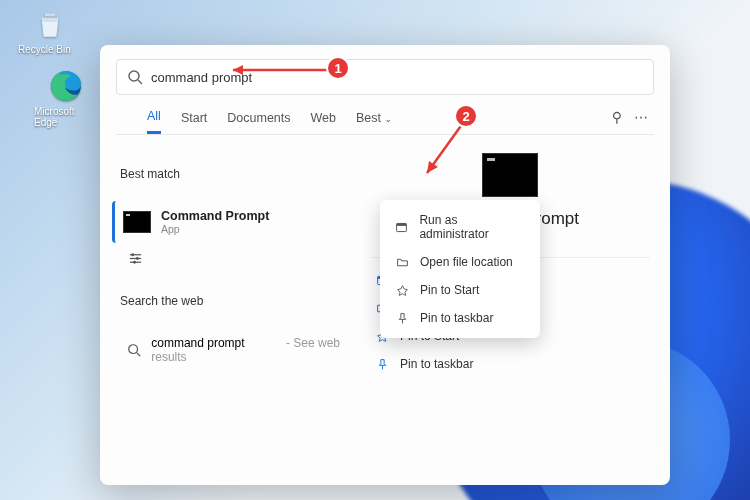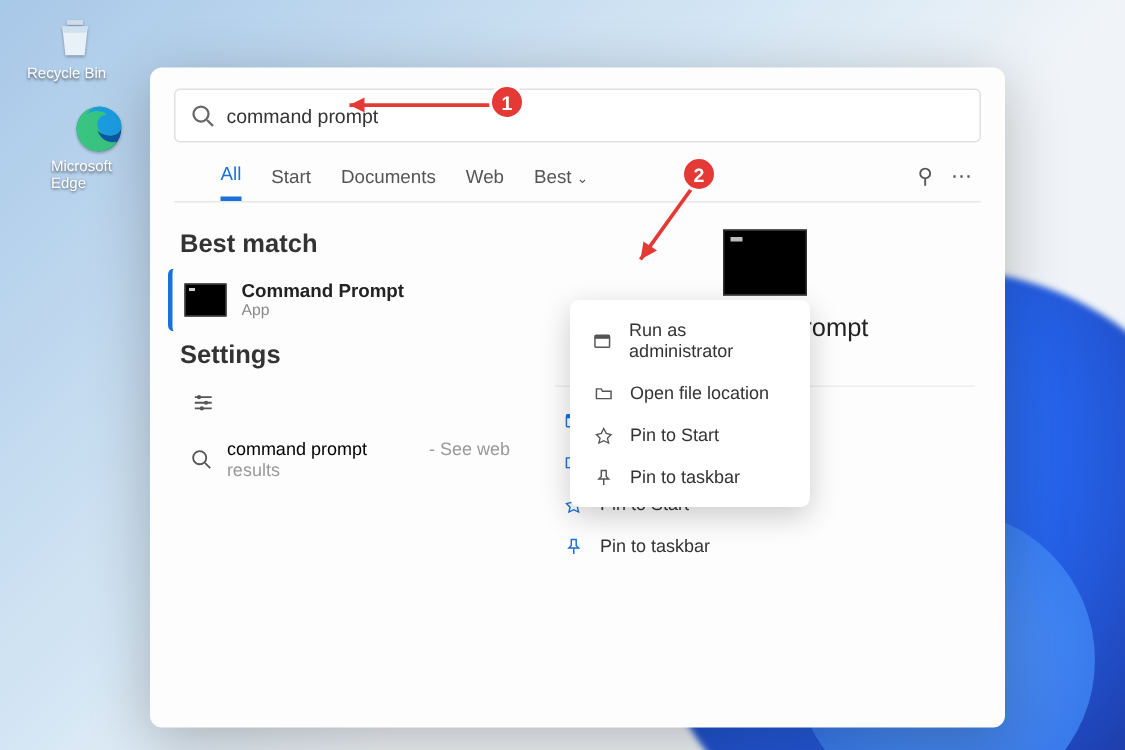--- a/index.html
+++ b/index.html
@@ -16,21 +16,21 @@
   .search-bar .mag { width: 16px; height: 16px; margin-right: 8px; color: #666; }
   .search-bar input { border: none; outline: none; font-size: 13px; flex: 1; color: #333; }
   .tabs-row { display: flex; align-items: center; padding: 14px 22px 0; font-size: 12.5px; color: #555; gap: 20px; position: relative; margin-left: 25px; }
   .tab { padding-bottom: 8px; cursor: pointer; }
   .tab.active { color: #1a72d8; border-bottom: 3px solid #1a72d8; font-weight: 500; }
   .tabs-right { position: absolute; right: 22px; top: 14px; display: flex; gap: 12px; align-items: center; color: #555; }
   .tabs-right span { cursor: pointer; font-size: 14px; }
   .divider { height: 1px; background: #e8e8e8; margin: 0 16px; }
   .body-area { flex: 1; display: flex; position: relative; }
   .left-col { width: 250px; padding: 12px 0 0 20px; font-size: 12.5px; }
-  .section-label { font-size: 17px; font-weight: 700; color: #333; margin: 6px 0; }
+  .section-label { font-size: 12px; font-weight: 400; color: #333; margin: 20px 0; }
   .result-row { display: flex; align-items: center; padding: 8px 6px; border-radius: 4px; cursor: pointer; gap: 10px; }
   .result-row.best { background: transparent; border-left: 3px solid #1a72d8; padding-left: 8px; margin-left: -8px; }
   .cmd-thumb { width: 28px; height: 22px; background: #000; border: 1px solid #333; position: relative; }
   .cmd-thumb::before { content: ""; position: absolute; top: 2px; left: 2px; width: 4px; height: 2px; background: #ccc; }
   .result-title { font-size: 12.5px; font-weight: 600; color: #222; }
   .result-sub { font-size: 10.5px; color: #888; }
   .list-icon { width: 18px; color: #555; display: flex; justify-content: center; }
   .right-col { flex: 1; padding: 18px 20px 0 20px; display: flex; flex-direction: column; align-items: center; }
   .big-thumb { width: 56px; height: 44px; background: #000; border: 1px solid #333; margin-bottom: 12px; position: relative; }
   .big-thumb::before { content: ""; position: absolute; top: 4px; left: 4px; width: 8px; height: 3px; background: #bbb; }
@@ -102,34 +102,34 @@
     <div class="left-col">
       <div class="section-label">Best match</div>
       <div class="result-row best">
         <div class="cmd-thumb"></div>
         <div>
           <div class="result-title">Command Prompt</div>
           <div class="result-sub">App</div>
         </div>
       </div>
 
-      <div class="section-label">Settings</div>
       <div class="result-row">
         <div class="list-icon">
           <svg width="15" height="15" viewBox="0 0 16 16">
               <line x1="2" y1="4" x2="14" y2="4" stroke="#555" stroke-width="1.3"></line>
               <line x1="2" y1="8" x2="14" y2="8" stroke="#555" stroke-width="1.3"></line>
               <line x1="2" y1="12" x2="14" y2="12" stroke="#555" stroke-width="1.3"></line>
               <circle cx="5" cy="4" r="1.5" fill="#555"></circle>
               <circle cx="10" cy="8" r="1.5" fill="#555"></circle>
               <circle cx="7" cy="12" r="1.5" fill="#555"></circle>
             </svg>
         </div>
       </div>
 
+      <div class="section-label">Search the web</div>
       <div class="result-row">
         <div class="list-icon">
           <svg width="14" height="14" viewBox="0 0 16 16">
               <circle cx="7" cy="7" r="5" stroke="#555" stroke-width="1.4" fill="none"></circle>
               <line x1="11" y1="11" x2="15" y2="15" stroke="#555" stroke-width="1.4"></line>
             </svg>
         </div>
         <div style="font-size:12px;">
           <span>command prompt</span><span style="color:#999;margin-left:38px;"> - See web results</span>
         </div>

